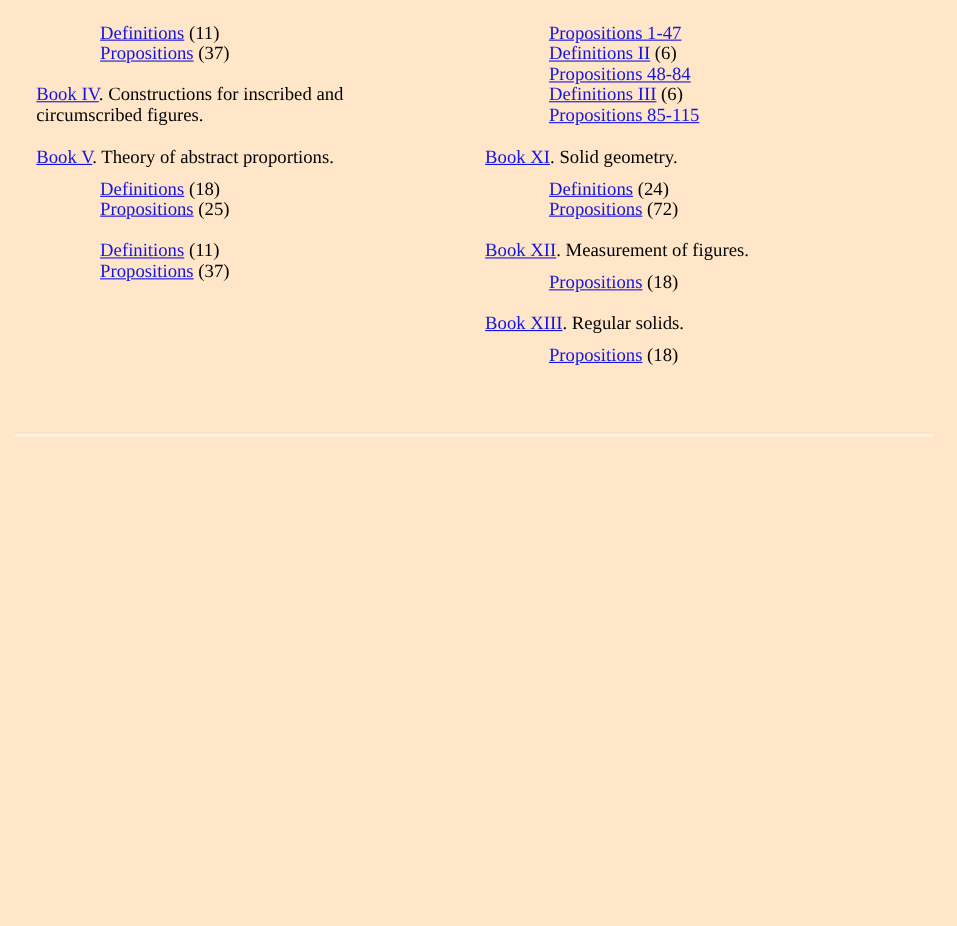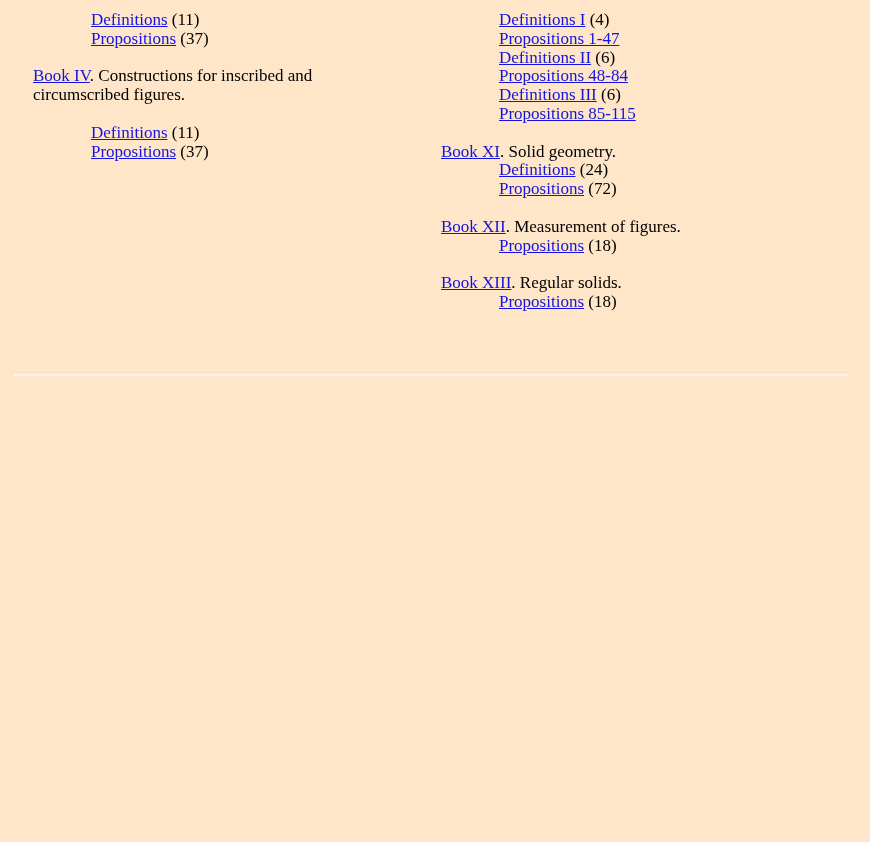--- a/index.html
+++ b/index.html
@@ -26,20 +26,21 @@
   }
   .col1 {
     margin-left: 34px;
     width: 400px;
   }
   .block + .block {
     margin-top: 18.8px;
   }
   .subs {
     padding-left: 58px;
+    margin-top: 10px;
   }
   a.lnk {
     color: #1414e0;
     text-decoration: underline;
     cursor: pointer;
   }
   a.book {
     font-weight: normal;
   }
   .count, .desc {
@@ -67,35 +68,41 @@
       <div class="subs">
         <div><a href="#" class="lnk">Definitions</a><span class="count"> (11)</span></div>
         <div><a href="#" class="lnk">Propositions</a><span class="count"> (37)</span></div>
       </div>
     </div>
 
     <div class="block">
       <div><a href="#" class="lnk book">Book IV</a><span class="desc">. Constructions for inscribed and circumscribed figures.</span></div>
     </div>
 
+    <div class="block">
+      <div><a href="#" class="lnk book">Book V</a><span class="desc">. Theory of abstract proportions.</span></div>
+      <div class="subs">
+        <div><a href="#" class="lnk">Definitions</a><span class="count"> (18)</span></div>
+        <div><a href="#" class="lnk">Propositions</a><span class="count"> (25)</span></div>
+      </div>
+    </div>
 
     <div class="block">
       <div class="subs">
         <div><a href="#" class="lnk">Definitions</a><span class="count"> (11)</span></div>
         <div><a href="#" class="lnk">Propositions</a><span class="count"> (37)</span></div>
       </div>
     </div>
 
   </div>
 
   <div class="col1">
 
     <div class="block">
       <div class="subs">
-        <div><a href="#" class="lnk">Definitions I</a><span class="count"> (4)</span></div>
         <div><a href="#" class="lnk">Propositions 1-47</a><span class="count"></span></div>
         <div><a href="#" class="lnk">Definitions II</a><span class="count"> (6)</span></div>
         <div><a href="#" class="lnk">Propositions 48-84</a><span class="count"></span></div>
         <div><a href="#" class="lnk">Definitions III</a><span class="count"> (6)</span></div>
         <div><a href="#" class="lnk">Propositions 85-115</a><span class="count"></span></div>
       </div>
     </div>
 
     <div class="block">
       <div><a href="#" class="lnk book">Book XI</a><span class="desc">. Solid geometry.</span></div>

